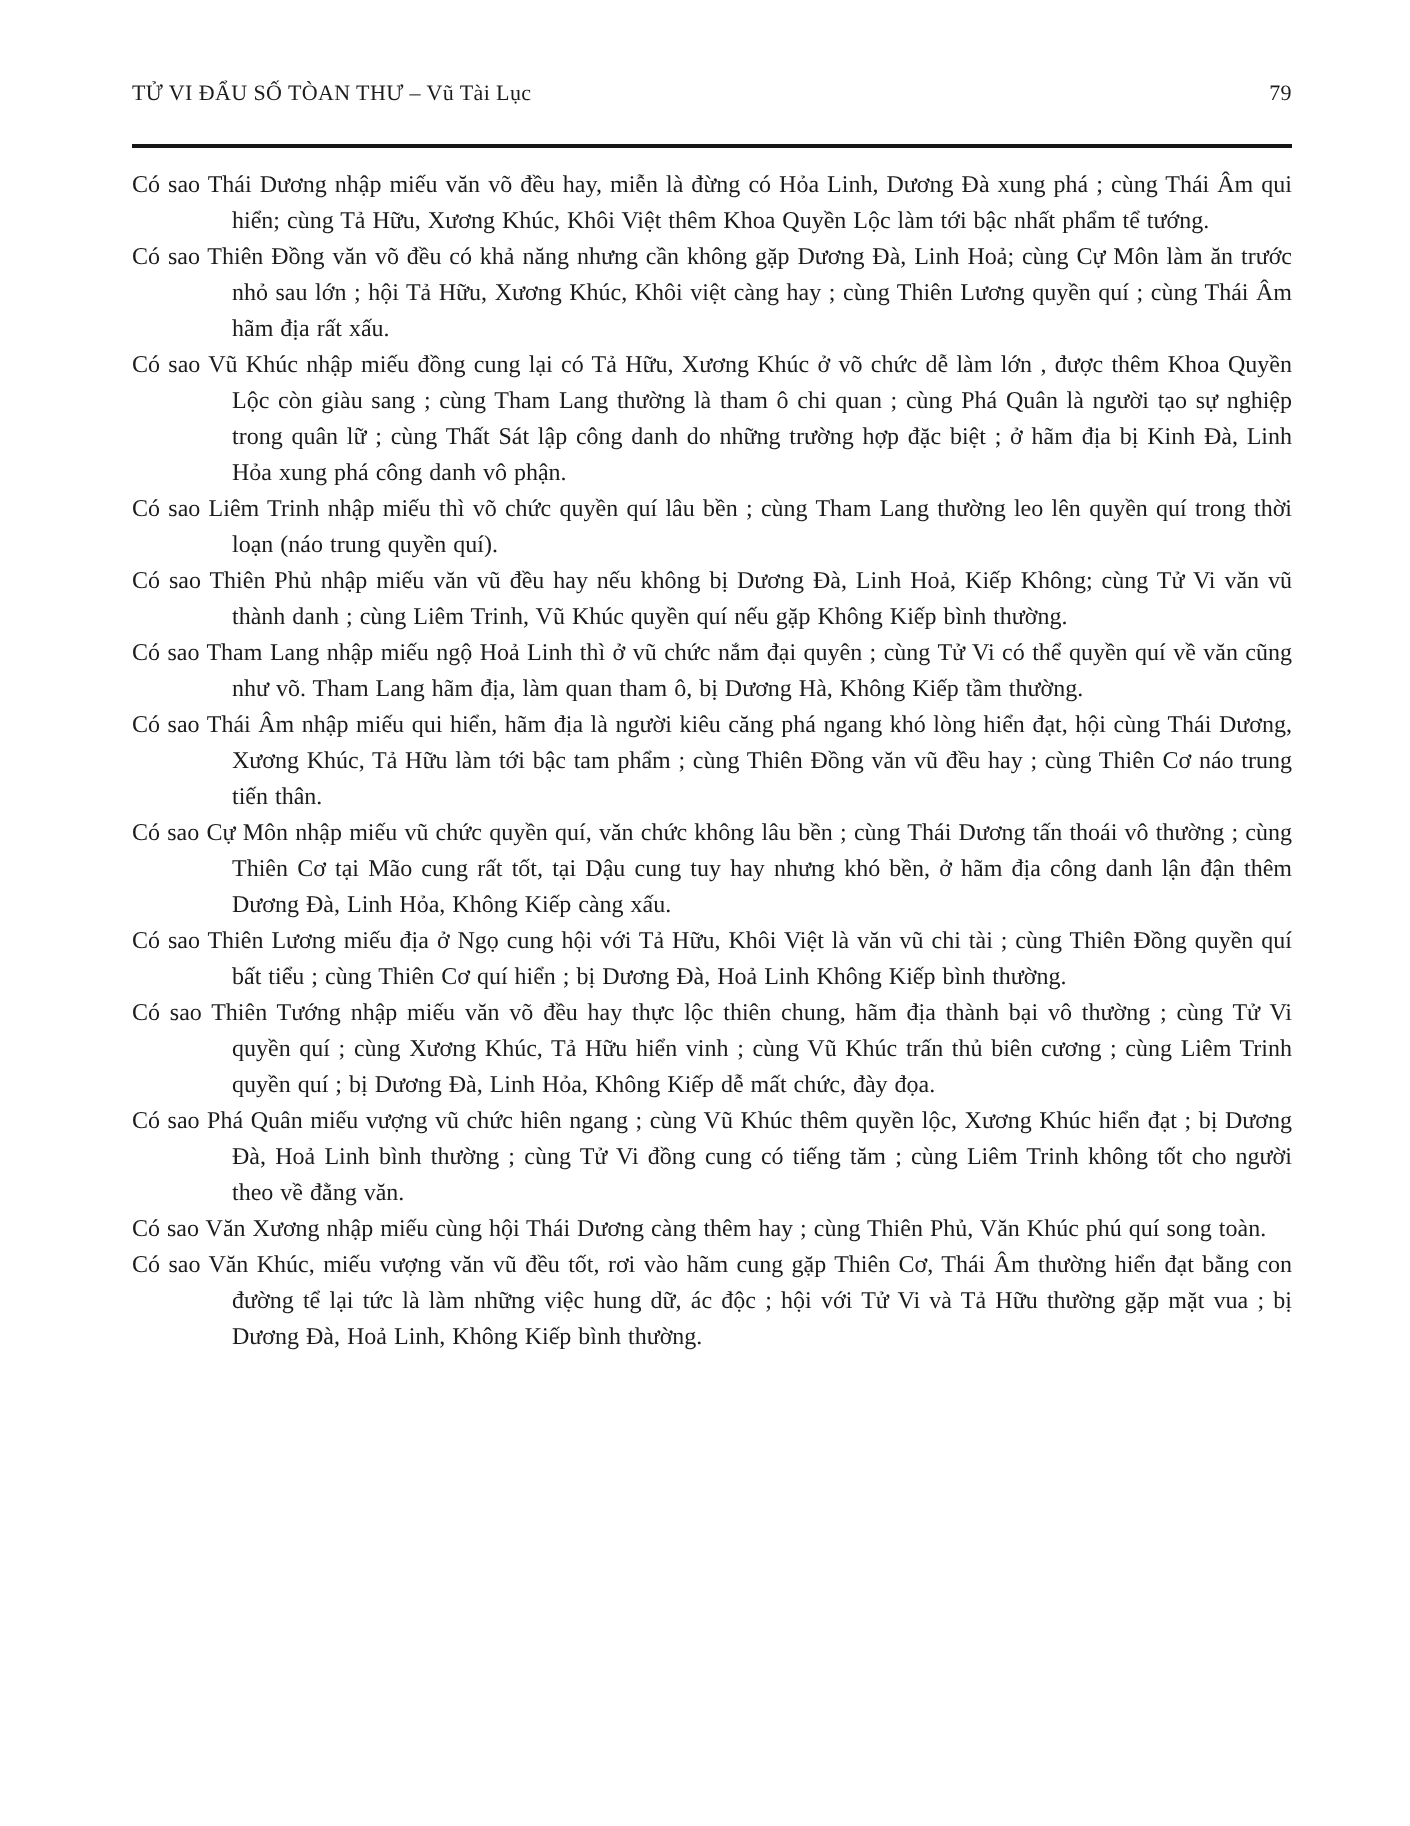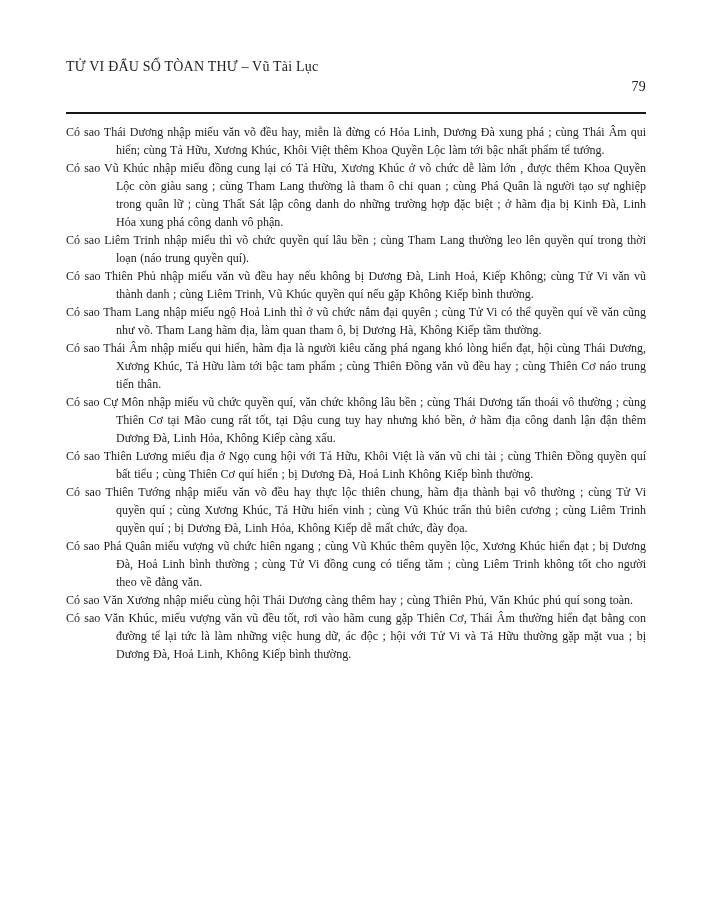--- a/index.html
+++ b/index.html
@@ -19,27 +19,27 @@
   }
   .content {
     position: absolute;
     left: 66px;
     top: 38px;
     width: 580px;
   }
   .header-row {
     display: flex;
     justify-content: space-between;
-    align-items: center;
-    font-size: 14px;
+    align-items: flex-start;
+    font-size: 11px;
     line-height: 18px;
     letter-spacing: 0.2px;
   }
   .header-title { white-space: nowrap; }
-  .header-page { white-space: nowrap; margin-top: 40px; }
+  .header-page { white-space: nowrap; }
   .divider {
     border: none;
     border-top: 2px solid #161616;
     margin: 16px 0 0 0;
     height: 0;
   }
   .body-text {
     margin-top: 9px;
   }
   .body-text p {
@@ -60,20 +60,21 @@
 
     <div class="header-row">
       <span class="header-title">TỬ VI ĐẨU SỐ TÒAN THƯ – Vũ Tài Lục</span>
       <span class="header-page">79</span>
     </div>
 
     <hr class="divider">
 
     <div class="body-text">
       <p>Có sao Thái Dương nhập miếu văn võ đều hay, miễn là đừng có Hỏa Linh, Dương Đà xung phá ; cùng Thái Âm qui hiển; cùng Tả Hữu, Xương Khúc, Khôi Việt thêm Khoa Quyền Lộc làm tới bậc nhất phẩm tể tướng.</p>
+      <p>Có sao Thiên Đồng văn võ đều có khả năng nhưng cần không gặp Dương Đà, Linh Hoả; cùng Cự Môn làm ăn trước nhỏ sau lớn ; hội Tả Hữu, Xương Khúc, Khôi việt càng hay ; cùng Thiên Lương quyền quí ; cùng Thái Âm hãm địa rất xấu.</p>
       <p>Có sao Vũ Khúc nhập miếu đồng cung lại có Tả Hữu, Xương Khúc ở võ chức dễ làm lớn , được thêm Khoa Quyền Lộc còn giàu sang ; cùng Tham Lang thường là tham ô chi quan ; cùng Phá Quân là người tạo sự nghiệp trong quân lữ ; cùng Thất Sát lập công danh do những trường hợp đặc biệt ; ở hãm địa bị Kinh Đà, Linh Hỏa xung phá công danh vô phận.</p>
       <p>Có sao Liêm Trinh nhập miếu thì võ chức quyền quí lâu bền ; cùng Tham Lang thường leo lên quyền quí trong thời loạn (náo trung quyền quí).</p>
       <p>Có sao Thiên Phủ nhập miếu văn vũ đều hay nếu không bị Dương Đà, Linh Hoả, Kiếp Không; cùng Tử Vi văn vũ thành danh ; cùng Liêm Trinh, Vũ Khúc quyền quí nếu gặp Không Kiếp bình thường.</p>
       <p>Có sao Tham Lang nhập miếu ngộ Hoả Linh thì ở vũ chức nắm đại quyên ; cùng Tử Vi có thể quyền quí về văn cũng như võ. Tham Lang hãm địa, làm quan tham ô, bị Dương Hà, Không Kiếp tầm thường.</p>
       <p>Có sao Thái Âm nhập miếu qui hiển, hãm địa là người kiêu căng phá ngang khó lòng hiển đạt, hội cùng Thái Dương, Xương Khúc, Tả Hữu làm tới bậc tam phẩm ; cùng Thiên Đồng văn vũ đều hay ; cùng Thiên Cơ náo trung tiến thân.</p>
       <p>Có sao Cự Môn nhập miếu vũ chức quyền quí, văn chức không lâu bền ; cùng Thái Dương tấn thoái vô thường ; cùng Thiên Cơ tại Mão cung rất tốt, tại Dậu cung tuy hay nhưng khó bền, ở hãm địa công danh lận đận thêm Dương Đà, Linh Hỏa, Không Kiếp càng xấu.</p>
       <p>Có sao Thiên Lương miếu địa ở Ngọ cung hội với Tả Hữu, Khôi Việt là văn vũ chi tài ; cùng Thiên Đồng quyền quí bất tiểu ; cùng Thiên Cơ quí hiển ; bị Dương Đà, Hoả Linh Không Kiếp bình thường.</p>
       <p>Có sao Thiên Tướng nhập miếu văn võ đều hay thực lộc thiên chung, hãm địa thành bại vô thường ; cùng Tử Vi quyền quí ; cùng Xương Khúc, Tả Hữu hiển vinh ; cùng Vũ Khúc trấn thủ biên cương ; cùng Liêm Trinh quyền quí ; bị Dương Đà, Linh Hỏa, Không Kiếp dễ mất chức, đày đọa.</p>
       <p>Có sao Phá Quân miếu vượng vũ chức hiên ngang ; cùng Vũ Khúc thêm quyền lộc, Xương Khúc hiển đạt ; bị Dương Đà, Hoả Linh bình thường ; cùng Tử Vi đồng cung có tiếng tăm ; cùng Liêm Trinh không tốt cho người theo về đằng văn.</p>
       <p>Có sao Văn Xương nhập miếu cùng hội Thái Dương càng thêm hay ; cùng Thiên Phủ, Văn Khúc phú quí song toàn.</p>

